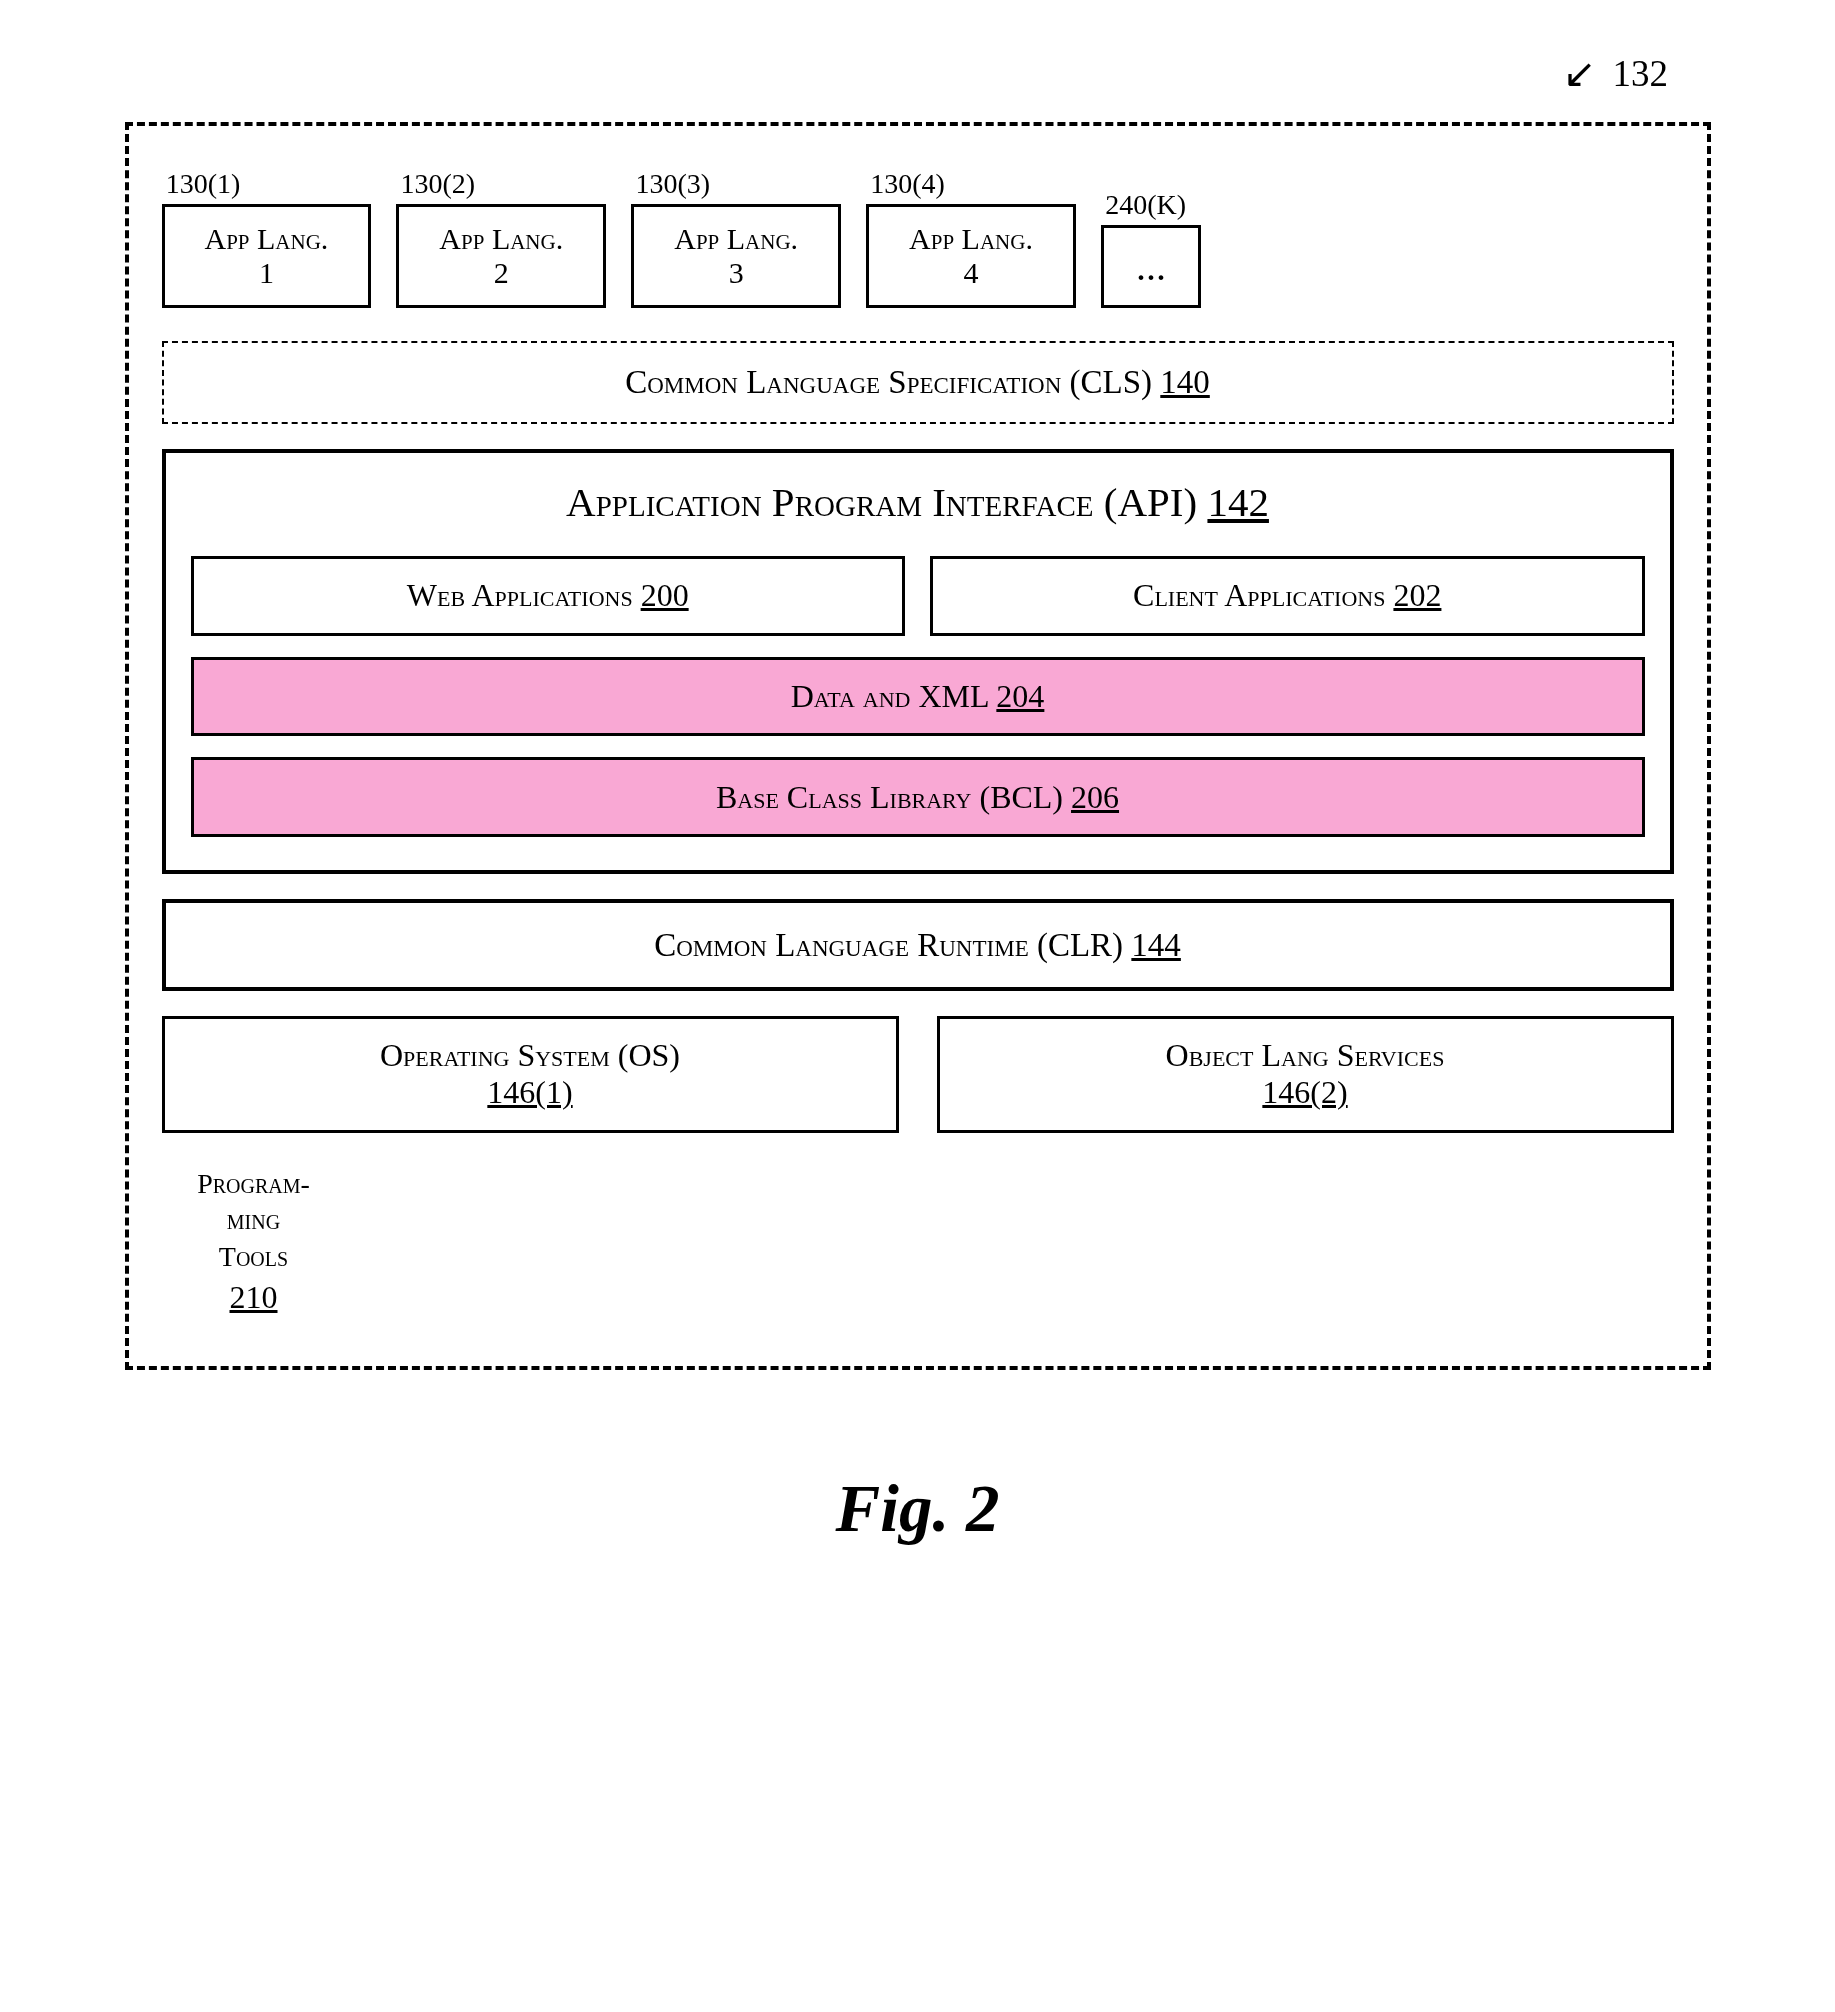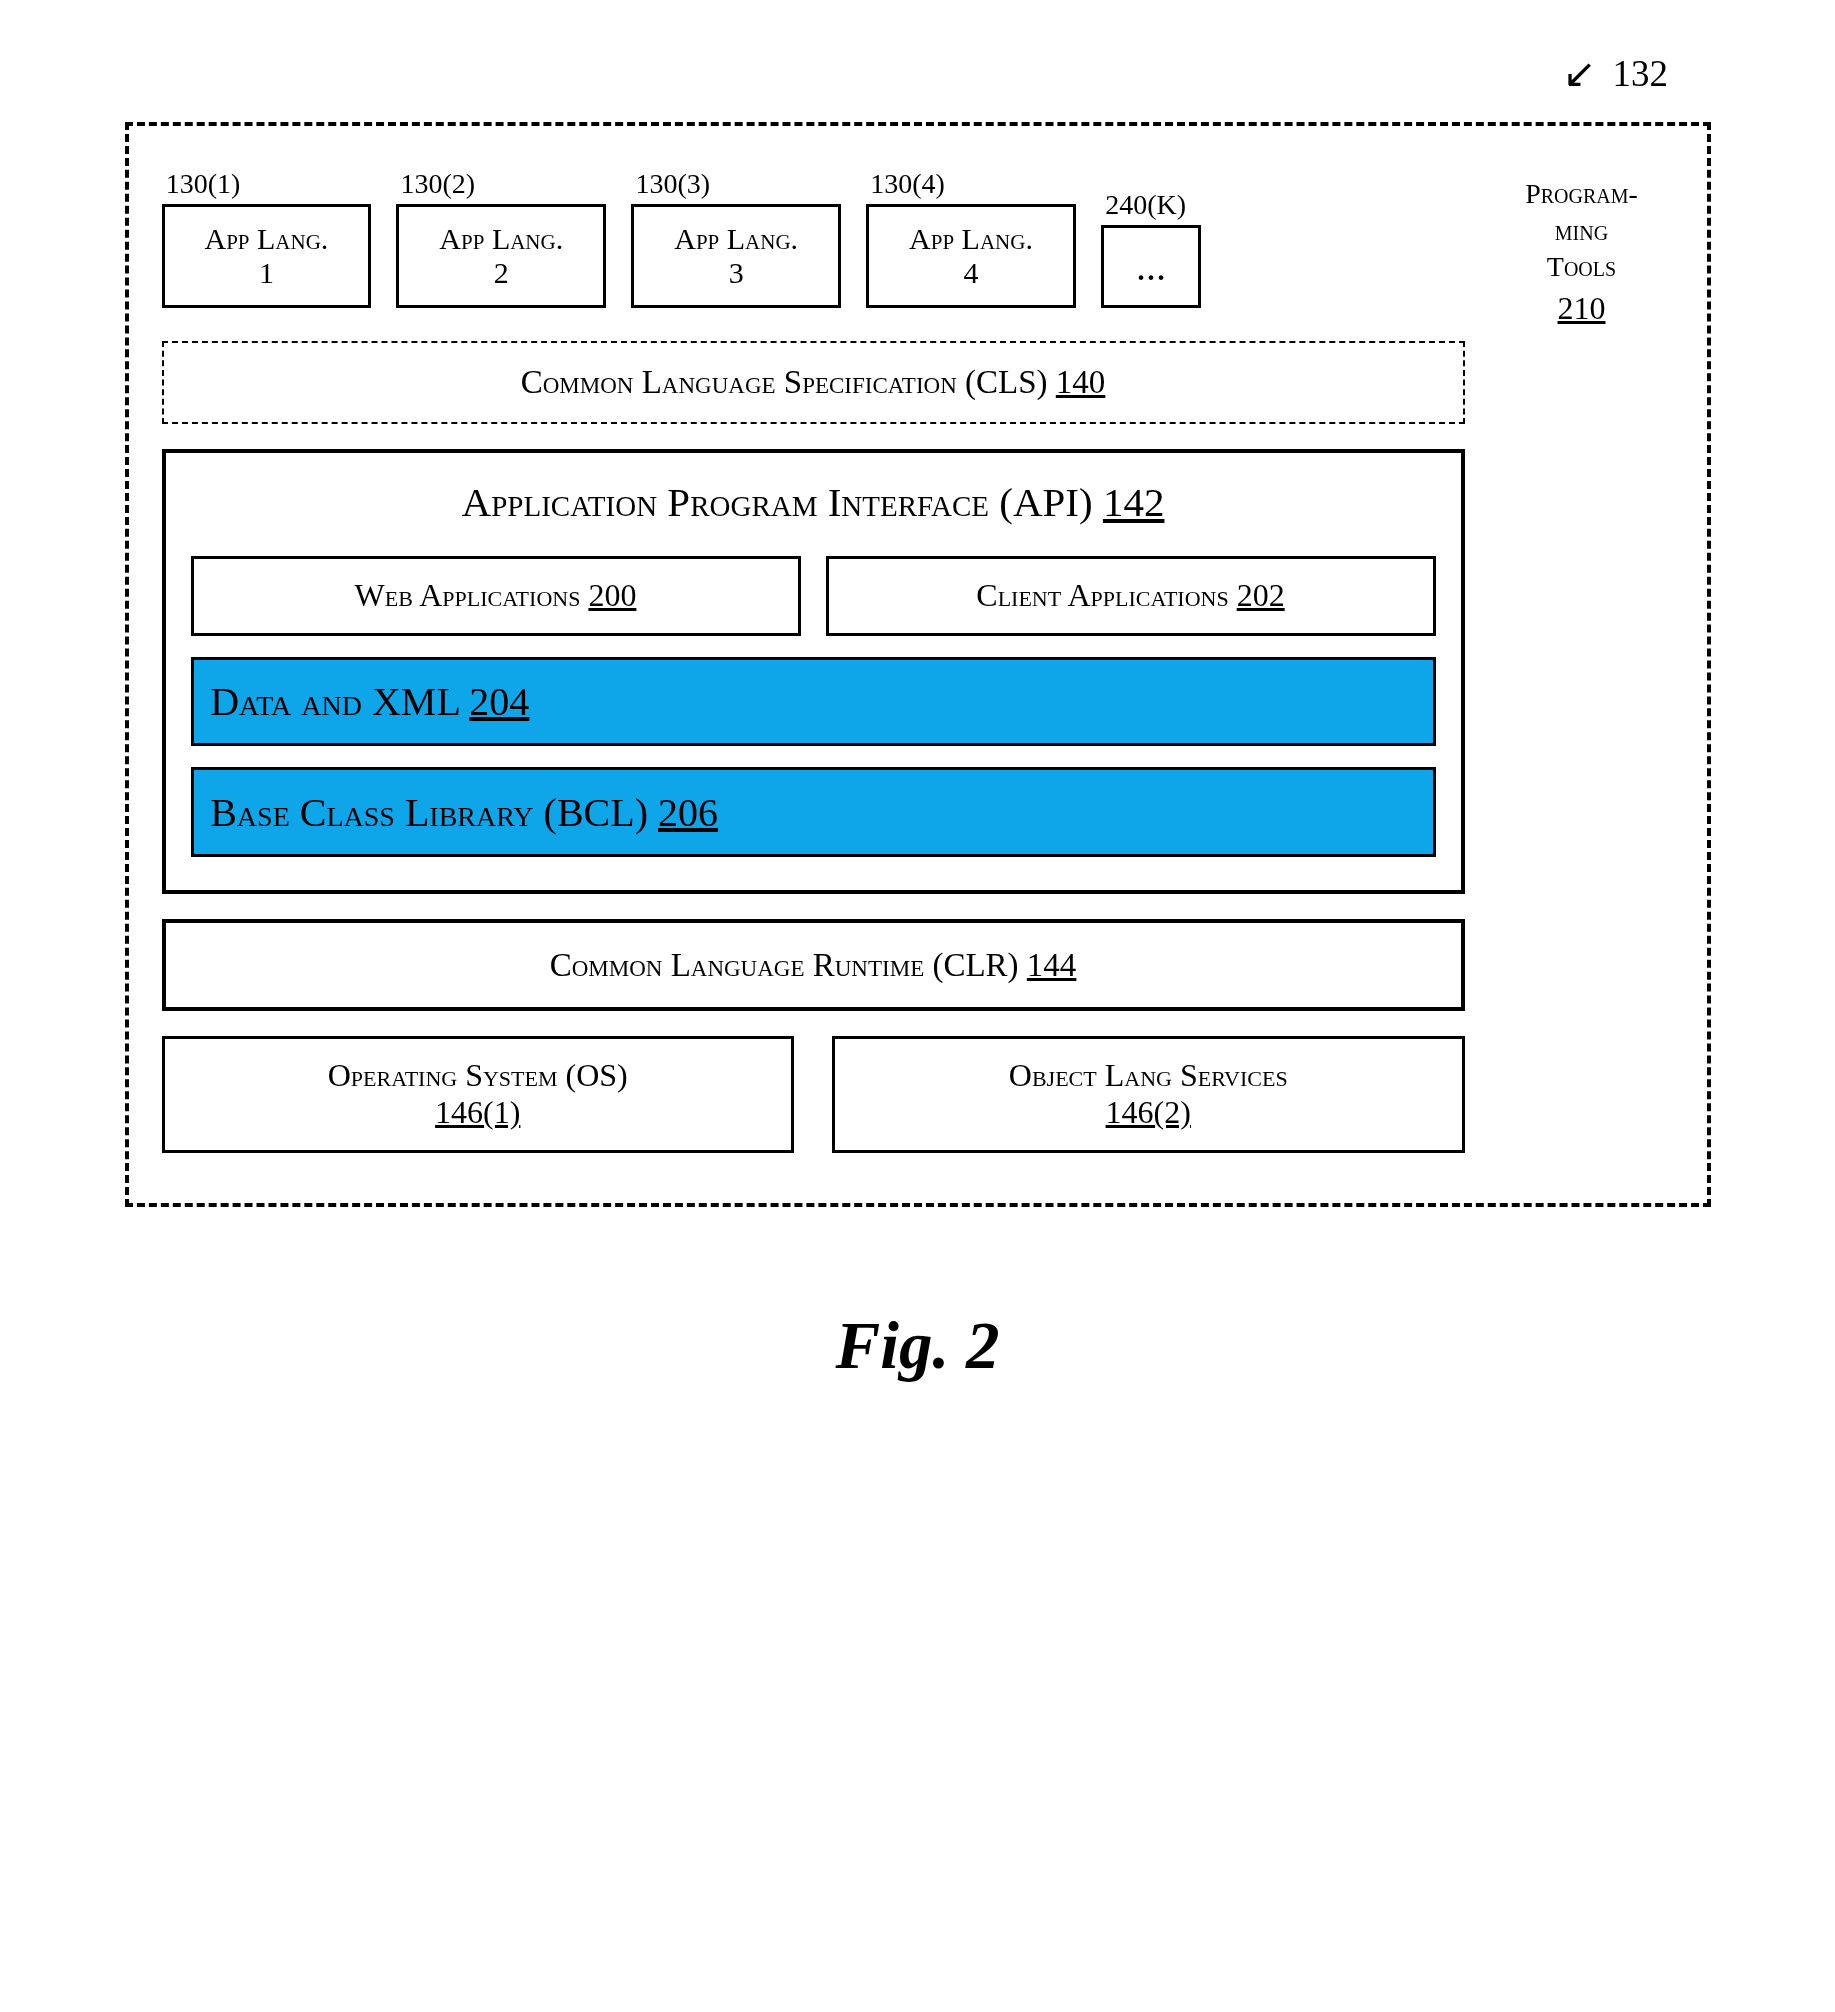--- a/index.html
+++ b/index.html
@@ -31,20 +31,21 @@
       align-items: center;
       gap: 8.3px;
     }
 
     
     .outer-container {
       width: 1586px;
       border: 4.2px dashed #000;
       padding: 42px 33px 50px 33px;
       display: flex;
+      flex-direction: column;
       gap: 25px;
       position: relative;
     }
 
     .main-column {
       flex: 1;
       display: flex;
       flex-direction: column;
       gap: 25px;
     }
@@ -141,23 +142,24 @@
       background: #fff;
     }
 
     .api-sub-box .underline {
       text-decoration: underline;
     }
 
     .api-full-box {
       border: 3.3px solid #000;
       padding: 18.4px 16.7px;
-      font-size: 40px;
-      font-variant: small-caps;
-      background: #0ea5e9;
+      font-size: 32px;
+      font-variant: small-caps;
+      text-align: center;
+      background: #f9a8d4;
     }
 
     .api-full-box .underline {
       text-decoration: underline;
     }
 
     
     .clr-container {
       border: 4.2px solid #000;
       padding: 23.4px 25px;

